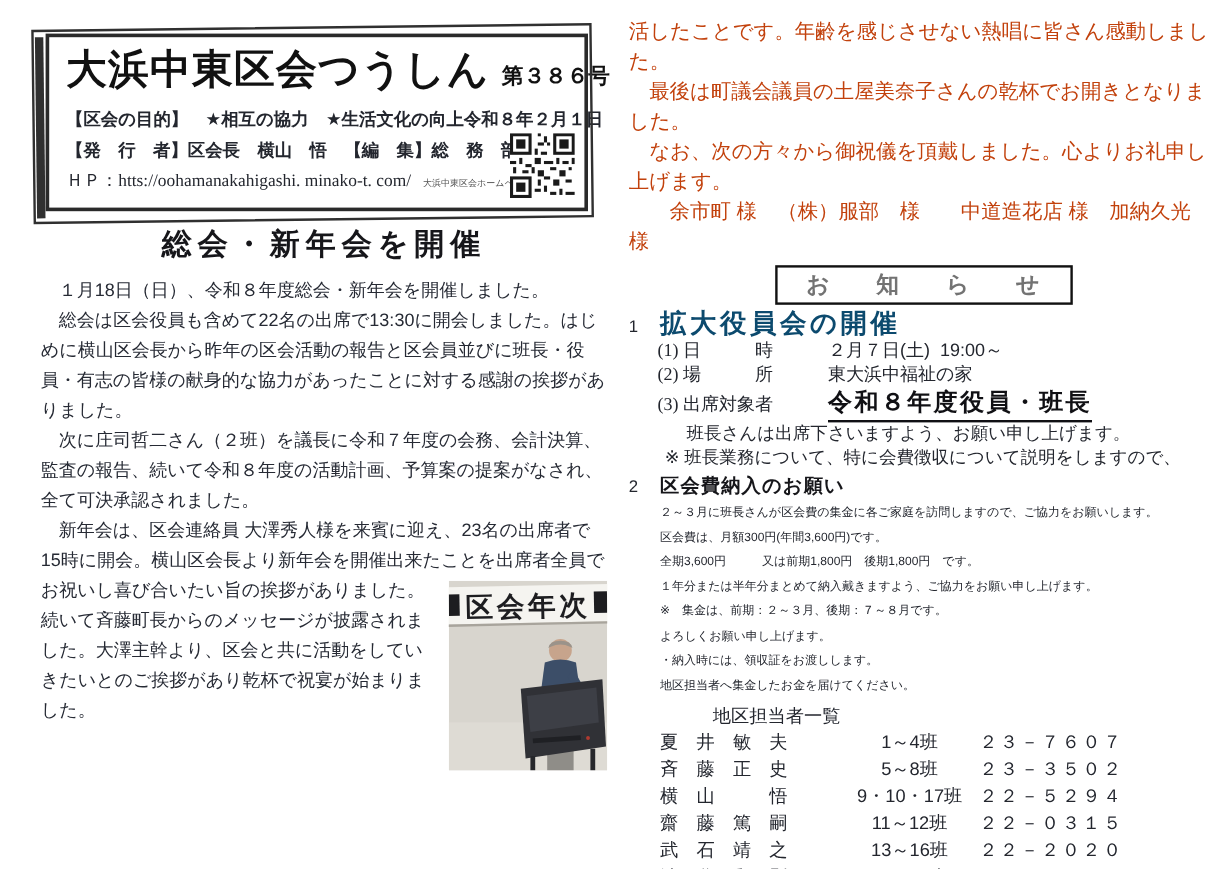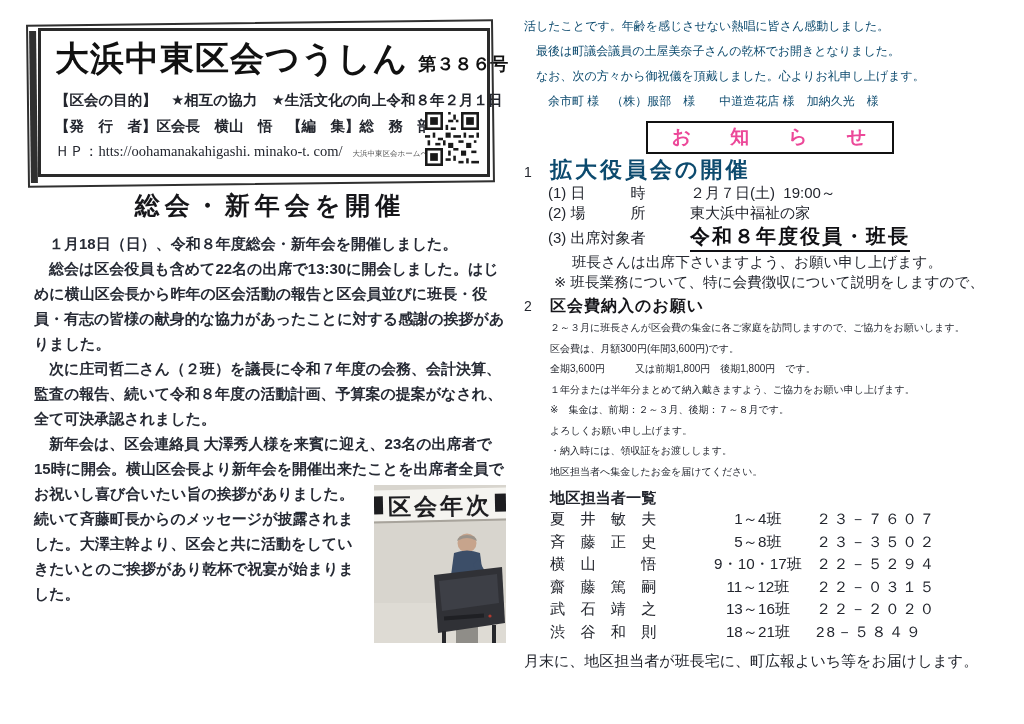--- a/index.html
+++ b/index.html
@@ -35,59 +35,59 @@
   .mh-line4{font-family:"Liberation Serif","DejaVu Serif",serif;font-size:14.5px;line-height:24px;white-space:nowrap;}
   .mh-qr-caption{font-size:7.5px;color:#555;margin-left:10px;font-family:"Liberation Sans",sans-serif;}
   .mh-qr{position:absolute;right:8px;bottom:8px;width:54px;height:54px;}
 
   
   .article-title{
     margin-top:10px;text-align:center;font-size:25px;font-weight:bold;
     letter-spacing:5px;color:#16161a;line-height:36px;
   }
   .article-body{margin-top:8px;font-size:15px;line-height:25px;color:#262a34;}
-  .article-body p{margin:0;white-space:pre-wrap;font-weight:bold;}
+  .article-body p{margin:0;white-space:pre-wrap;}
   .photo-spacer{float:right;width:0;height:52px;}
   .event-photo{float:right;clear:right;width:132px;height:158px;margin:2px 0 0 10px;}
 
   
-  .cont{font-size:12px;line-height:25px;color:#0c4a6e;}
+  .cont{font-size:17px;line-height:25px;color:#c2410c;}
   .cont p{margin:0;white-space:pre-wrap;}
   .donors{white-space:pre-wrap;}
 
   .notice-box-wrap{text-align:center;margin-top:7px;}
   .notice-box{
     display:inline-block;border:2px solid #111;padding:1px 16px 2px 24px;
-    font-size:19px;font-weight:bold;letter-spacing:10px;color:#ec4899;
+    font-size:19px;font-weight:bold;letter-spacing:10px;color:#737373;
   }
   .sec-head{display:flex;align-items:baseline;margin-top:3px;}
   .sec-num{font-size:14px;width:26px;flex:none;}
   .sec1-title{font-size:22px;font-weight:bold;letter-spacing:3px;color:#0c4a6e;line-height:26px;}
   .sec2-title{font-size:16px;font-weight:bold;letter-spacing:1px;color:#16161a;line-height:22px;}
 
   .s1-item{display:flex;margin-left:24px;font-size:15px;line-height:20px;}
-  .s1-label{width:142px;flex:none;white-space:pre;}
+  .s1-label{width:142px;flex:none;white-space:pre;font-family:Liberation Serif, serif;}
   .s1-value{white-space:pre;}
   .s1-item.big{align-items:baseline;line-height:26px;}
   .s1-value-big{
     font-size:20px;font-weight:bold;letter-spacing:2px;color:#101014;
     border-bottom:2px solid #101014;padding-bottom:1px;white-space:pre;
   }
   .s1-note{margin-left:30px;font-size:14.6px;line-height:20px;white-space:pre;}
   .s1-note.indent{margin-left:48px;}
 
   .s2-body{margin-left:26px;margin-top:1px;font-size:10px;line-height:20.5px;width:452px;}
   .s2-body p{margin:0;white-space:pre-wrap;}
   .s2-note{margin-left:28px;}
   .s2-note2{margin-left:52px;}
   .s2-bullet{margin-left:-14px;}
   .s2-bullet2{margin-left:64px;}
 
   .contacts{margin-left:26px;margin-top:5px;font-size:15.2px;}
-  .contacts-title{font-weight:700;line-height:21px;white-space:pre;}
+  .contacts-title{font-weight:400;line-height:21px;white-space:pre;margin-left:44px;}
   .contact-row{display:flex;line-height:22.5px;}
   .c-name{width:150px;flex:none;white-space:pre;}
   .c-groups{width:116px;flex:none;text-align:center;white-space:pre;}
   .c-phone{letter-spacing:2px;white-space:pre;}
 
   .r-footer{margin-top:6px;font-size:15px;line-height:23px;}
   .r-footer p{margin:0;white-space:pre-wrap;}
 </style>
 </head>
 <body>

